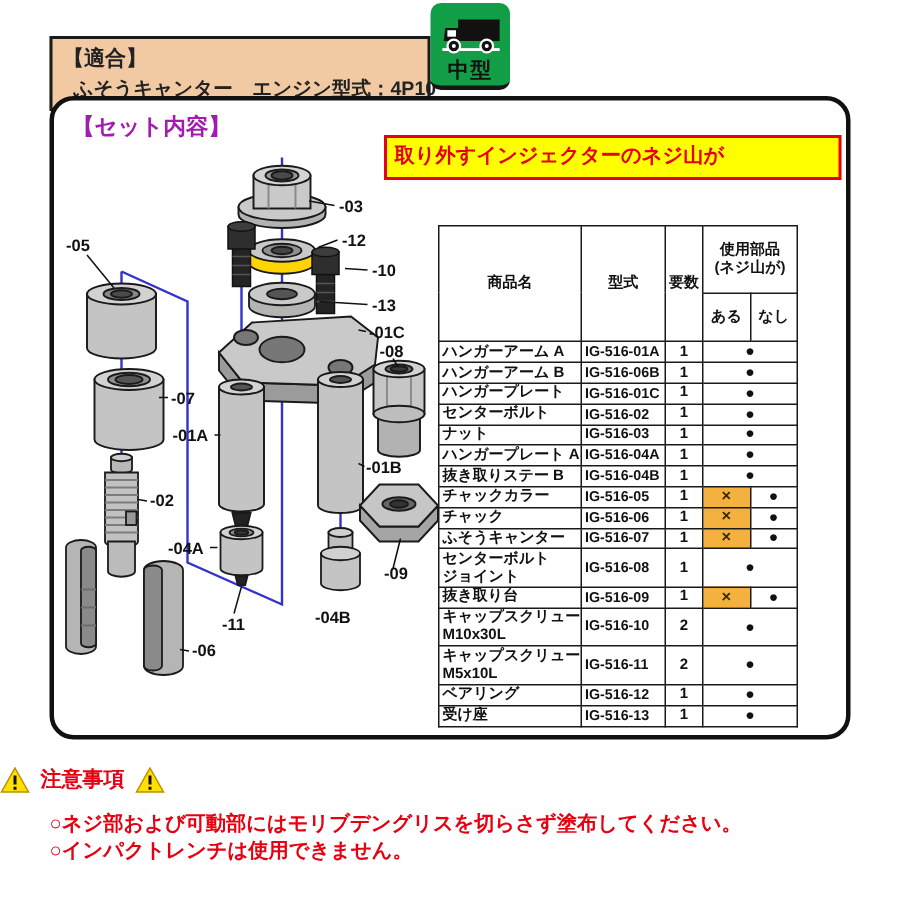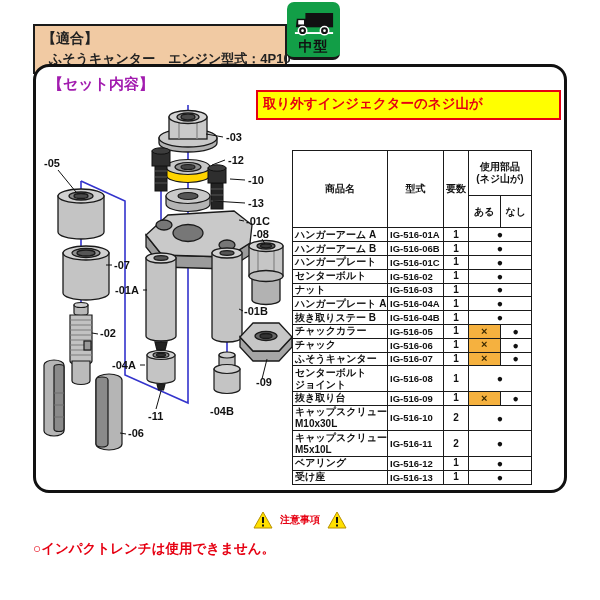--- a/index.html
+++ b/index.html
@@ -44,22 +44,22 @@
   td.c-model { text-align:left; white-space:nowrap; font-size:9.5px; }
   td.c-qty { text-align:center; }
   td.c-mark { text-align:center; font-size:10.5px; line-height:1.05; }
   td.c-x { background:#f5b13f; color:#3a2a00; font-size:11px; }
 
   
   .diagram { position:absolute; left:0px; top:26px; }
 
   
   .notes-title { position:absolute; left:0; top:511px; width:600px; display:flex;
-    align-items:center; justify-content:center; gap:7px;
-    color:#e60012; font-size:10px; font-weight:bold; }
+    align-items:center; gap:7px;
+    color:#e60012; font-size:14px; font-weight:bold; }
   .notes-items { position:absolute; left:33px; top:540px; width:560px;
     color:#e60012; font-size:13.5px; font-weight:bold; line-height:17.6px; white-space:nowrap; }
 </style>
 </head>
 <body>
 
 <div class="page">
 
   <div class="fit-box">
     <div class="fit-label">【適合】</div>
@@ -388,16 +388,17 @@
         <rect x="9" y="13.5" width="2" height="2" fill="#111"></rect>
     </svg>
     <span>注意事項</span>
     <svg width="20" height="18" viewBox="0 0 20 18">
       <path d="M10,1 L19,17 H1 Z" fill="#ffe000" stroke="#b89000" stroke-width="1"></path>
       <rect x="9" y="6" width="2" height="6" fill="#111"></rect>
         <rect x="9" y="13.5" width="2" height="2" fill="#111"></rect>
     </svg>
   </div>
   <div class="notes-items">
+      <div>○ネジ部および可動部にはモリブデングリスを切らさず塗布してください。</div>
       <div>○インパクトレンチは使用できません。</div>
     </div>
 
 </div>
 
 </body></html>

